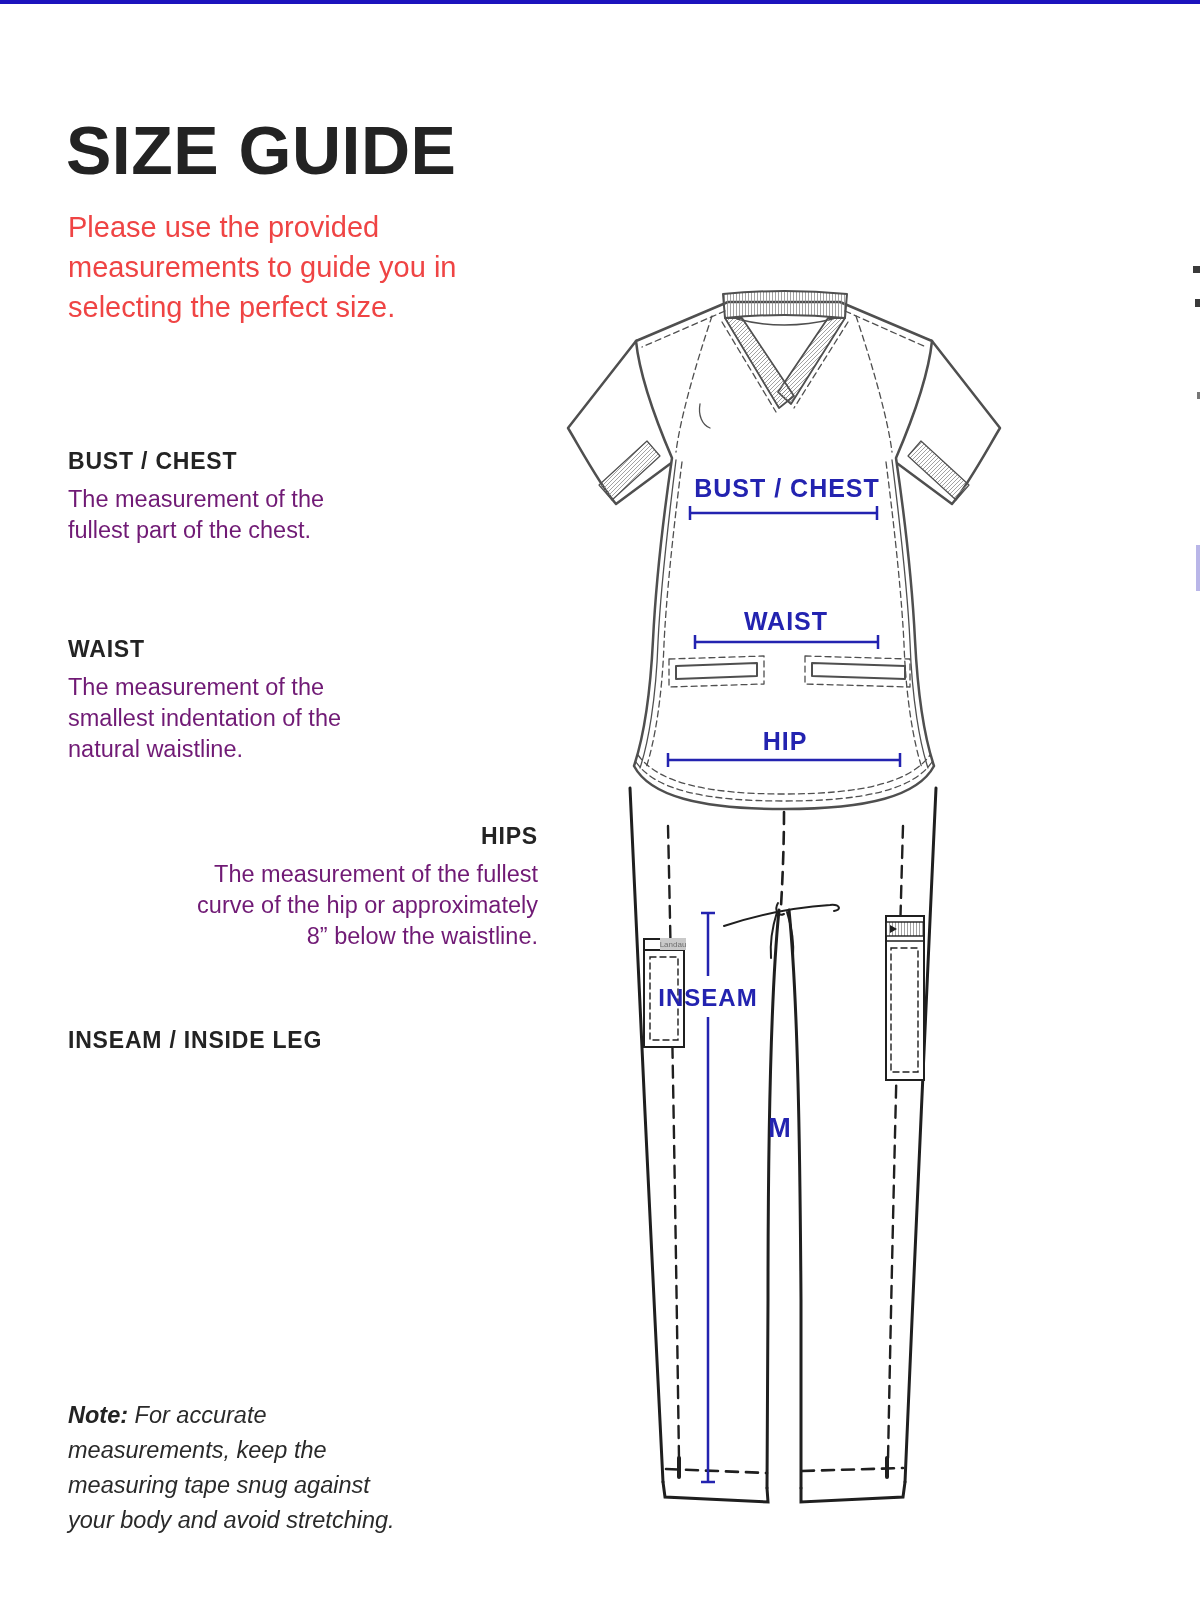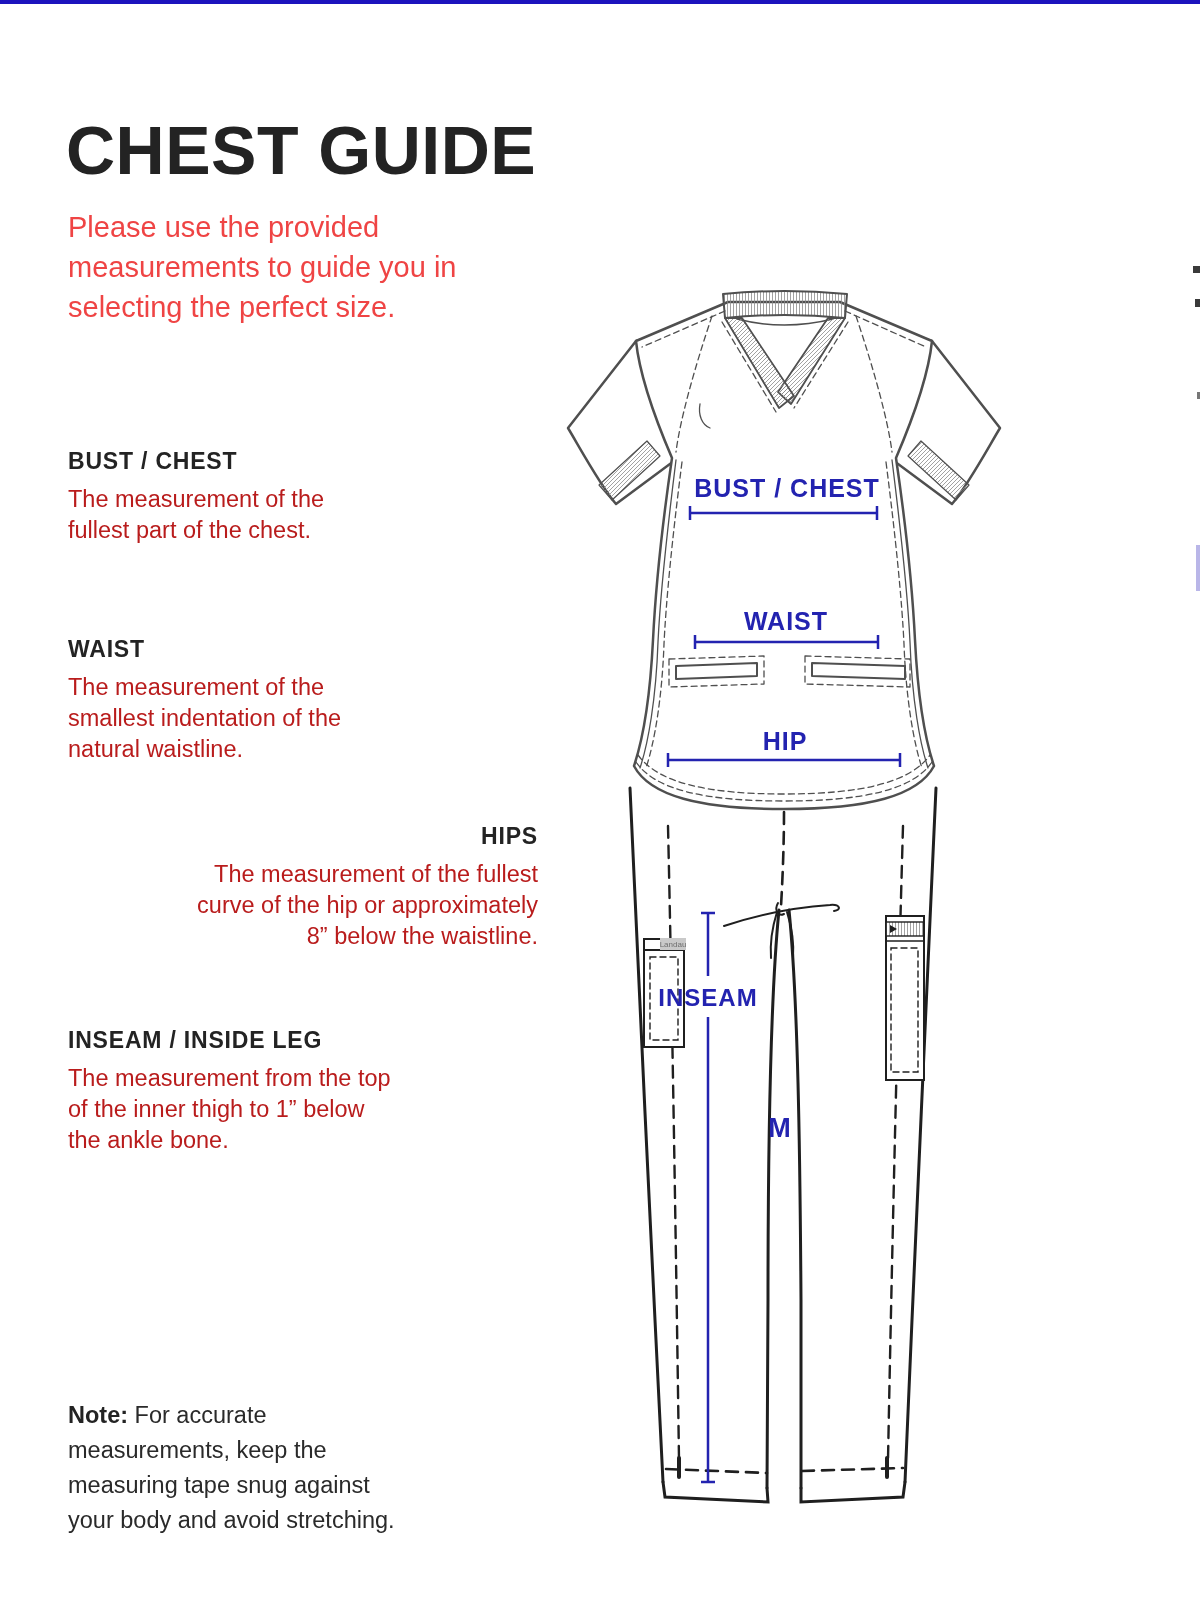--- a/index.html
+++ b/index.html
@@ -19,46 +19,46 @@
   .intro{
     position:absolute;left:68px;top:178px;width:490px;
     font-size:29px;line-height:40px;color:#ef4444;white-space:pre-line;
   }
   .section{position:absolute;left:68px;width:470px;}
   .section-heading{
     font-size:23px;font-weight:700;letter-spacing:.8px;color:#232323;line-height:28px;
     margin:0 0 9px 0;
   }
   .section-body{
-    font-size:23.5px;line-height:31px;color:#b91c1c;white-space:pre-line;margin:0;
+    font-size:23.5px;line-height:31px;color:#701a75;white-space:pre-line;margin:0;
   }
   .s-bust{top:447px;}
   .s-waist{top:635px;}
   .s-hips{top:822px;text-align:right;}
   .s-inseam{top:1026px;}
   .note{
     position:absolute;left:68px;top:1374px;width:440px;
-    font-size:23.5px;line-height:35px;color:#2a2a2a;white-space:pre-line;
+    font-size:23.5px;line-height:35px;color:#2a2a2a;white-space:pre-line;font-style:italic;
   }
   .note b{font-weight:700;color:#232323;}
   .diagram-wrap{position:absolute;left:540px;top:270px;width:500px;height:1260px;}
   .edge-artifact{position:absolute;background:#3a3a3a;}
   .ea-1{left:1193px;top:266px;width:7px;height:7px;}
   .ea-2{left:1195px;top:299px;width:5px;height:8px;}
   .ea-3{left:1197px;top:392px;width:3px;height:7px;background:#777;}
   .ea-4{left:1196px;top:545px;width:4px;height:46px;background:#b9b6e8;}
   svg text{font-family:"Liberation Sans","DejaVu Sans",sans-serif;}
   .measure-label{font-weight:700;fill:#2323b0;letter-spacing:1px;}
 </style>
 </head>
 <body>
 
 <div class="top-accent-bar"></div>
 
-<h1 class="page-title">CHEST GUIDE</h1>
+<h1 class="page-title">SIZE GUIDE</h1>
 
 <p class="intro">Please use the provided
 measurements to guide you in
 selecting the perfect size.</p>
 
 <div class="section s-bust">
   <h2 class="section-heading">BUST / CHEST</h2>
   <p class="section-body">The measurement of the
 fullest part of the chest.</p>
 </div>
@@ -72,23 +72,20 @@
 
 <div class="section s-hips">
   <h2 class="section-heading">HIPS</h2>
   <p class="section-body">The measurement of the fullest
 curve of the hip or approximately
 8” below the waistline.</p>
 </div>
 
 <div class="section s-inseam">
   <h2 class="section-heading">INSEAM / INSIDE LEG</h2>
-  <p class="section-body">The measurement from the top
-of the inner thigh to 1” below
-the ankle bone.</p>
 </div>
 
 <p class="note"><b>Note:</b><span> For accurate
 measurements, keep the
 measuring tape snug against
 your body and avoid stretching.</span></p>
 
 <div class="diagram-wrap">
 <svg width="500" height="1260" viewBox="540 270 500 1260" xmlns="http://www.w3.org/2000/svg">
   <defs>

